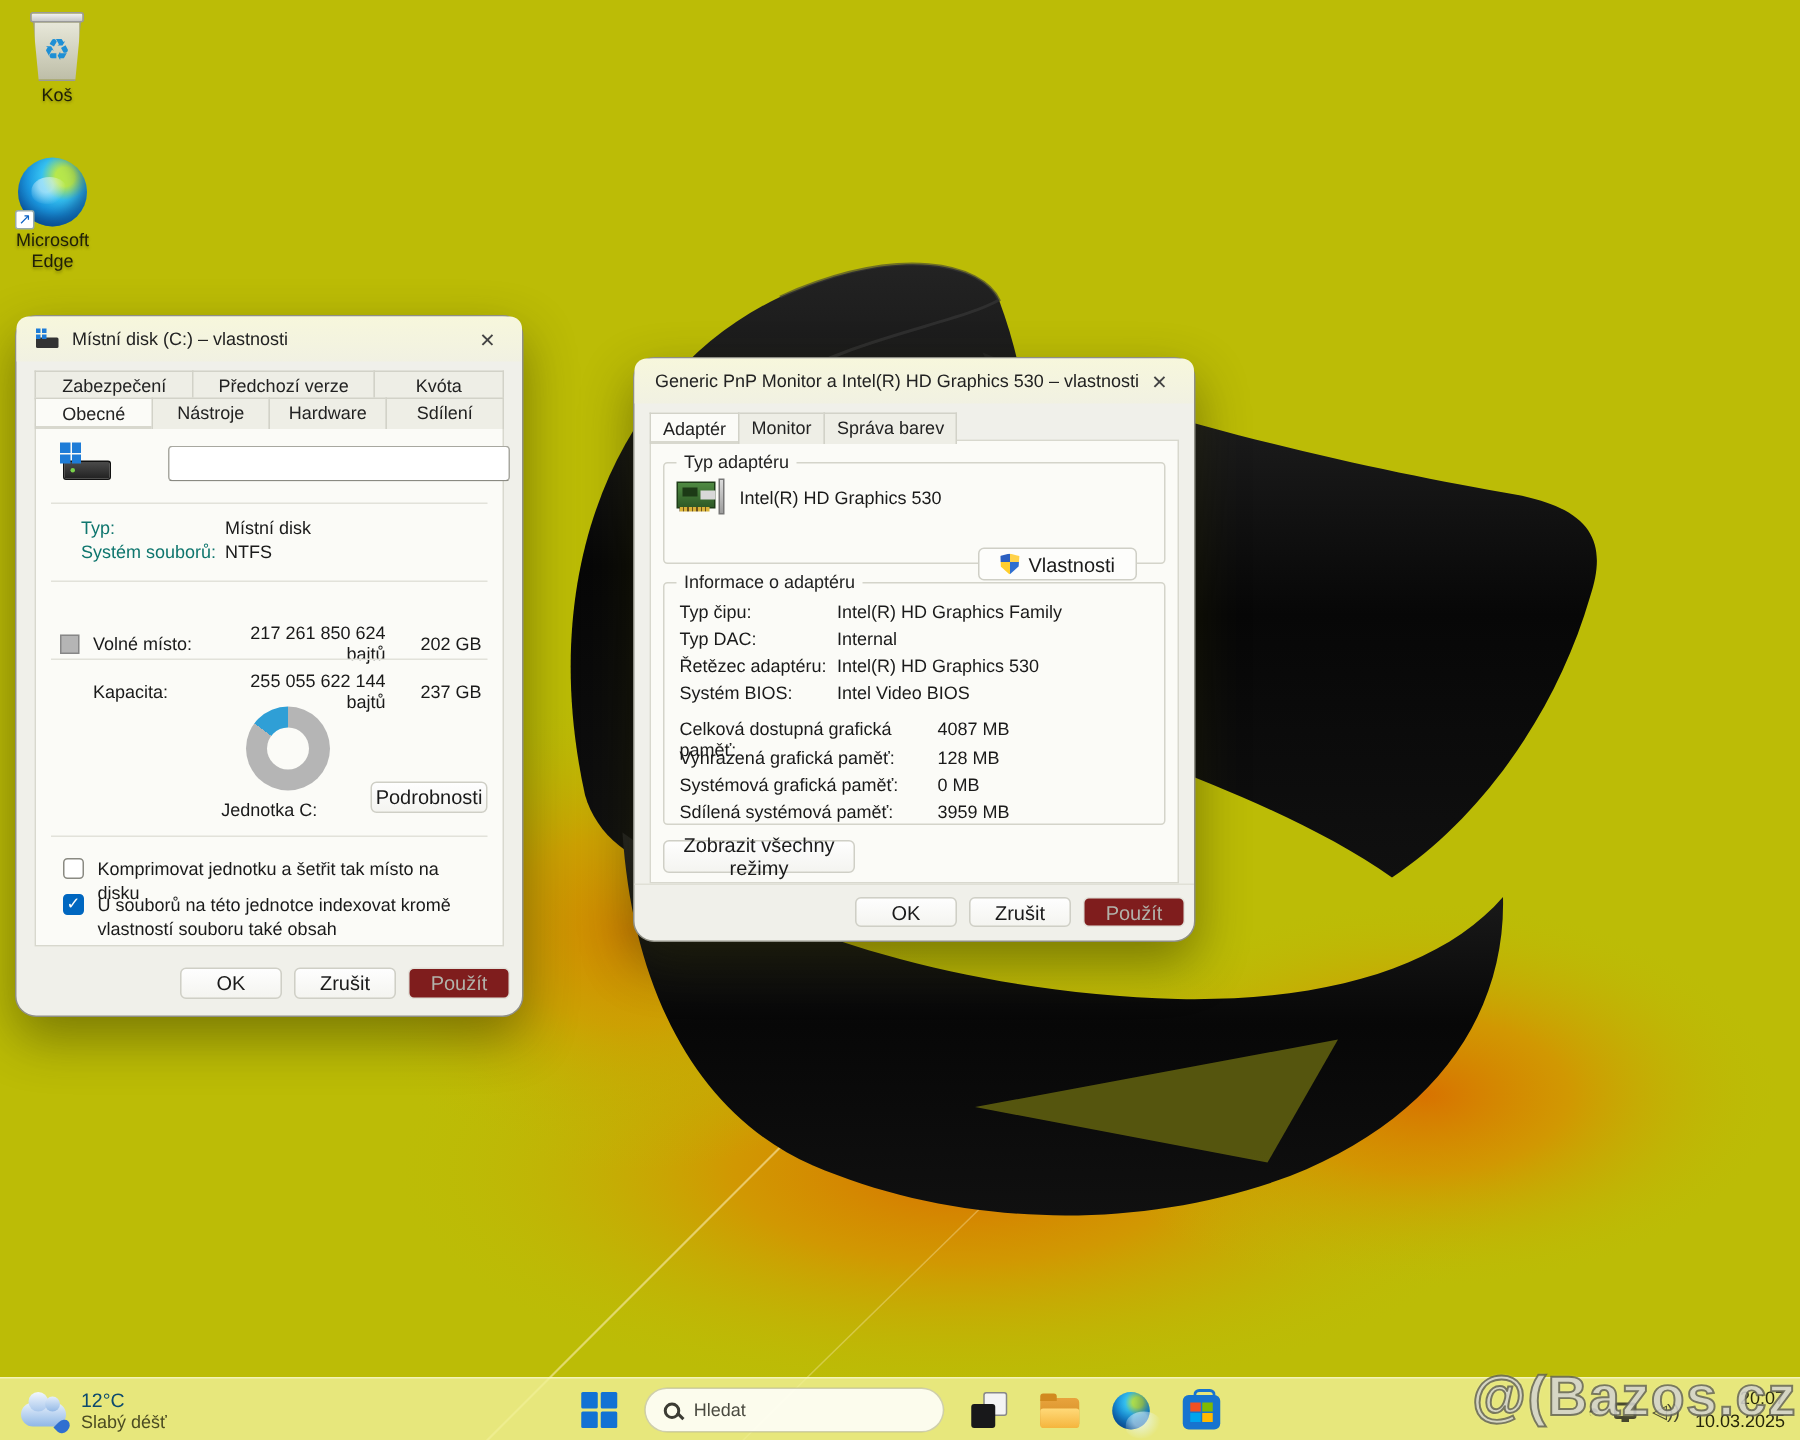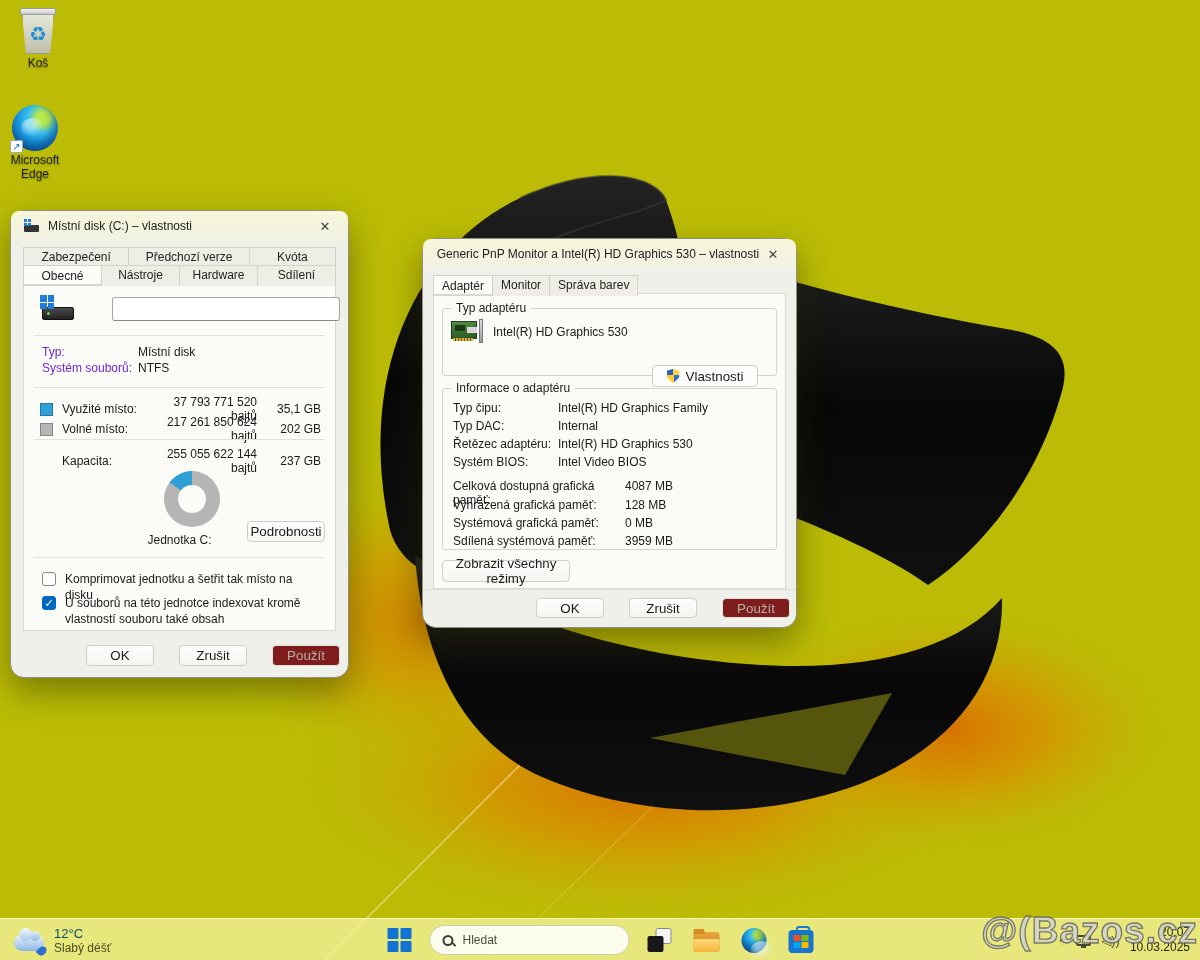--- a/index.html
+++ b/index.html
@@ -28,35 +28,35 @@
 
   .tabs { position:absolute; left:12px; right:12px; display:flex; }
   .tab { border:1px solid #d2d2c8; border-bottom:none; background:#eeeee6; text-align:center; padding:2px 8px 3px; color:#222; white-space:nowrap; }
   .tab.active { background:#fbfbf7; position:relative; z-index:2; box-shadow:0 -2px 0 #d8d8ce inset; padding-top:3px; }
   .tab + .tab { margin-left:-1px; }
 
   .page { position:absolute; background:#fbfbf7; border:1px solid #d8d8ce; }
 
   .sep { position:absolute; left:10px; right:10px; height:1px; background:#e2e2da; }
 
-  .row-label { color:#6d28d9; }
+  .row-label { color:#0f766e;margin-left:12px; }
   .field-row { position:absolute; left:18px; right:14px; display:flex; }
 
   .u-row { position:absolute; left:16px; right:14px; display:flex; align-items:center; }
   .sw { width:13px; height:13px; border:1px solid rgba(0,0,0,.25); margin-right:9px; flex:0 0 auto; }
   .u-label { width:94px; }
   .u-bytes { flex:1; text-align:right; }
   .u-size { width:64px; text-align:right; }
 
   .donut { position:absolute; width:56px; height:56px; border-radius:50%; }
   .donut::after { content:""; position:absolute; inset:14px; border-radius:50%; background:#fbfbf7; }
 
   .btn { display:inline-flex; align-items:center; justify-content:center; background:linear-gradient(#fefefe,#f4f4f0); border:1px solid #cfcfc6; border-radius:4px; color:#1a1a1a; padding:0 10px; height:21px; }
   .btn.disabled { color:#b2b2aa; background:#7f1d1d; border-color:#e2e2da; }
-  .footer-btns { position:absolute; display:flex; gap:25px;align-items:center; }
+  .footer-btns { position:absolute; display:flex; gap:8px;align-items:center; }
   .footer-line { position:absolute; left:0; right:0; height:1px; background:#e0e0d6; }
 
   .checkrow { position:absolute; left:18px; right:14px; display:flex; align-items:flex-start; }
   .cbox { width:14px; height:14px; border:1px solid #8a8a82; border-radius:3px; background:#fff; margin-right:9px; flex:0 0 auto; margin-top:1px; }
   .cbox.checked { background:#0067c0; border-color:#0067c0; color:#fff; font-size:11px; line-height:13px; text-align:center; }
   .checkrow .ck-label { line-height:1.35; }
 
   .groupbox { position:absolute; border:1px solid #d4d4ca; border-radius:3px; }
   .groupbox .legend { position:absolute; top:-8px; left:8px; background:#fbfbf7; padding:0 5px; color:#222; }
 
@@ -218,26 +218,20 @@
       <span class="row-label" style="width:96px;">Typ:</span>
       <span>Místní disk</span>
     </div>
     <div class="field-row" style="top:78px;">
       <span class="row-label" style="width:96px;">Systém souborů:</span>
       <span>NTFS</span>
     </div>
 
     <div class="sep" style="top:104px;"></div>
 
-    <div class="u-row" style="top:112px;">
-      <span class="sw" style="background:#2f9fd6;"></span>
-      <span class="u-label">Využité místo:</span>
-      <span class="u-bytes">37 793 771 520 bajtů</span>
-      <span class="u-size">35,1 GB</span>
-    </div>
     <div class="u-row" style="top:132px;">
       <span class="sw" style="background:#b5b5b5;"></span>
       <span class="u-label">Volné místo:</span>
       <span class="u-bytes">217 261 850 624 bajtů</span>
       <span class="u-size">202 GB</span>
     </div>
 
     <div class="sep" style="top:156px;"></div>
 
     <div class="u-row" style="top:164px;">

